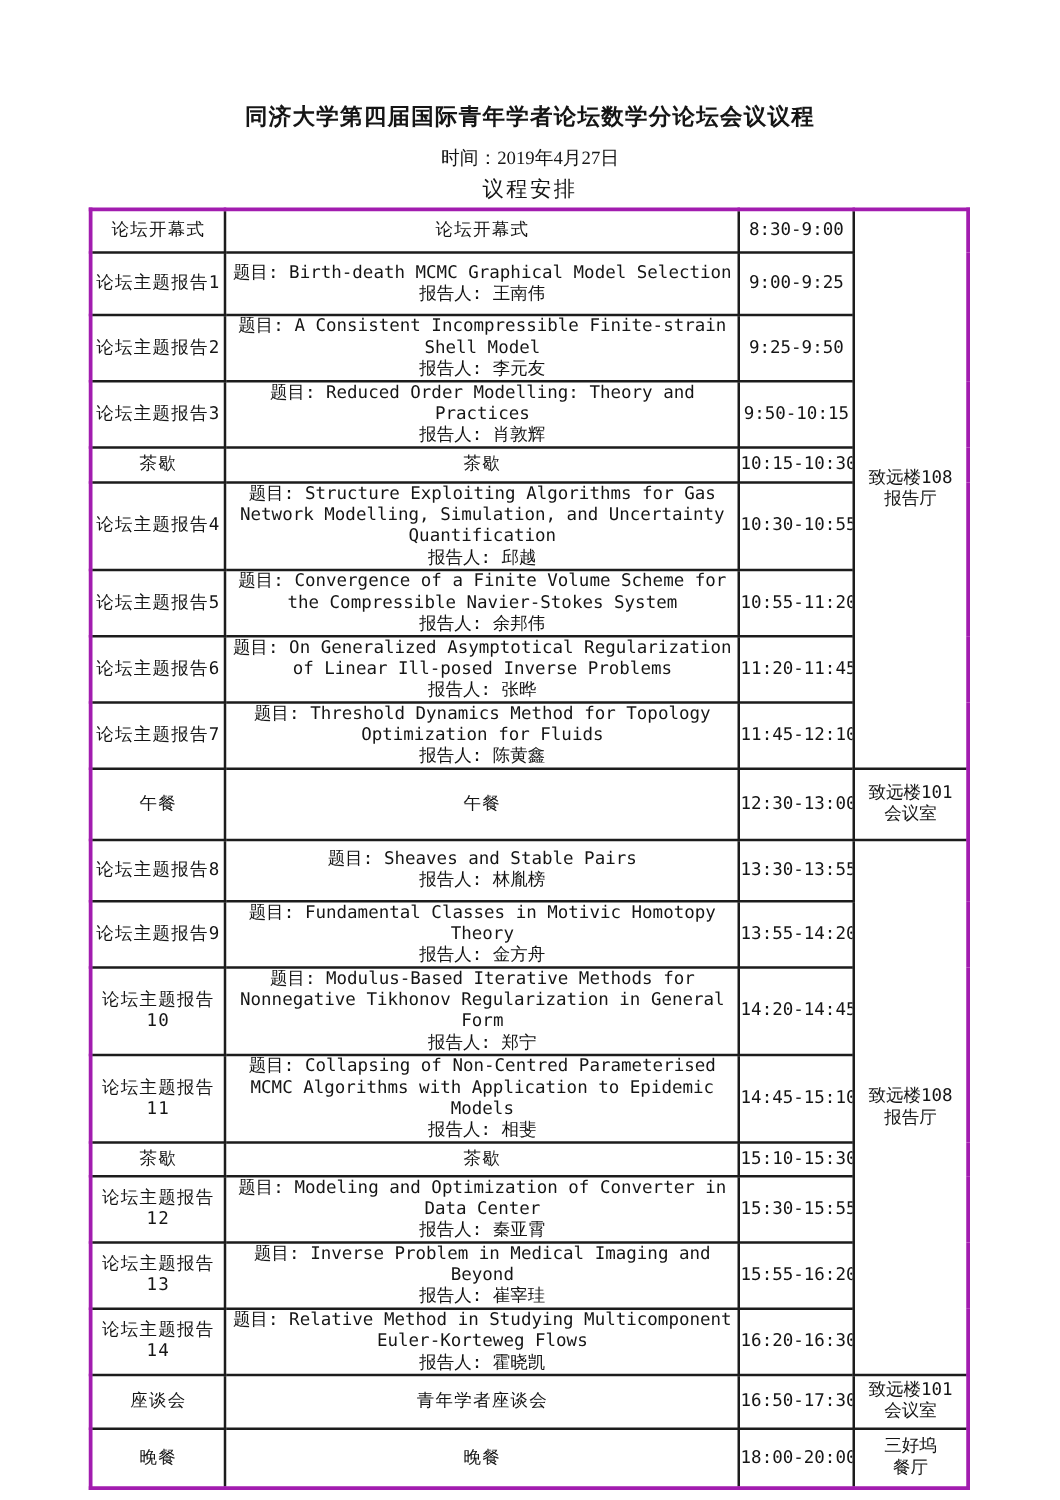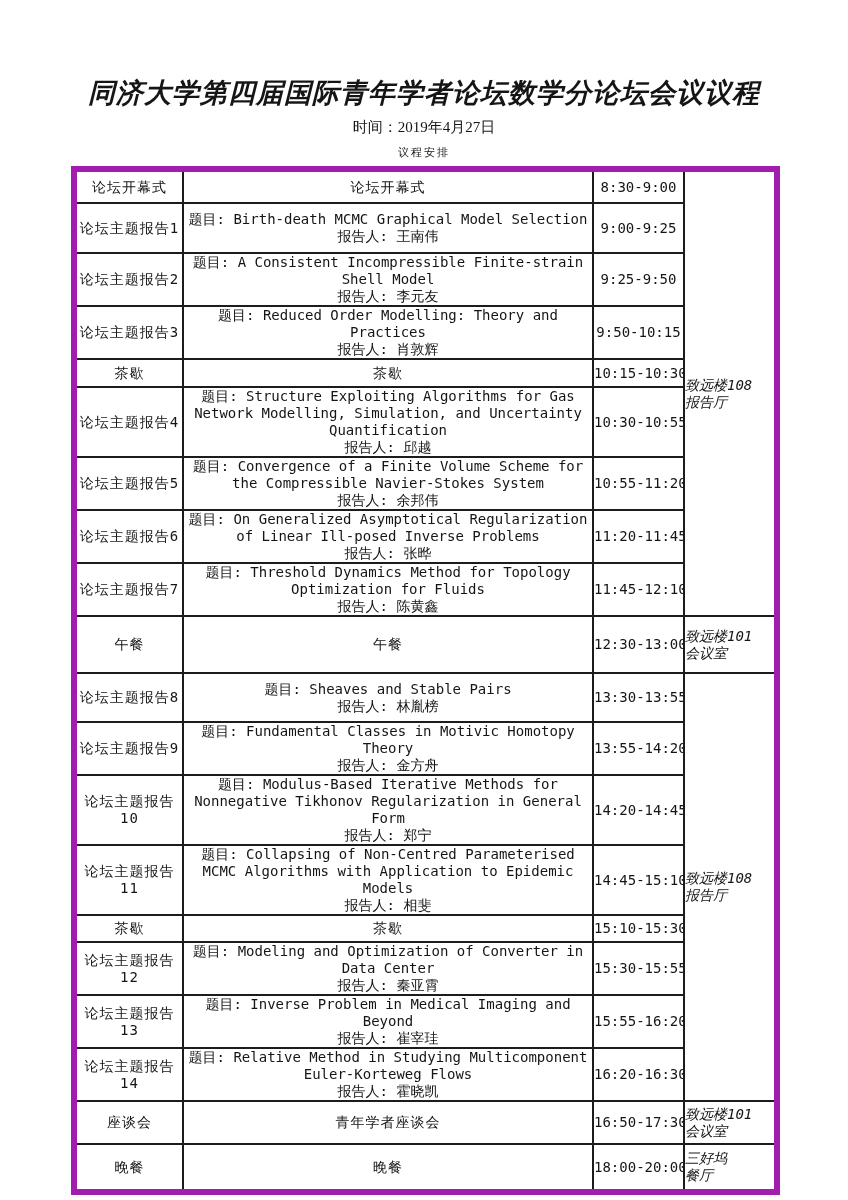--- a/index.html
+++ b/index.html
@@ -11,49 +11,48 @@
     width: 848px;
     height: 1200px;
     position: relative;
     font-family: "DejaVu Sans Mono", monospace;
     color: #151515;
     overflow: hidden;
   }
   .doc-title {
     font-family: "Liberation Serif", serif;
     font-weight: bold;
-    font-size: 27px;
+    font-size: 18px;
     letter-spacing: 1px;
     text-align: center;
     margin: 0;
     padding-top: 76px;
     line-height: 34px;
-    font-style: italic;
   }
   .doc-date {
     font-family: "Liberation Serif", serif;
     font-size: 15px;
     text-align: center;
     margin-top: 7px;
     line-height: 20px;
   }
   .doc-subheading {
     font-family: "Liberation Serif", serif;
-    font-size: 11px;
+    font-size: 17px;
     letter-spacing: 2px;
     text-align: center;
     margin-top: 5px;
     line-height: 20px;
   }
   table.agenda {
     border-collapse: collapse;
     table-layout: fixed;
     width: 705px;
     margin: 4px 0 0 71px;
-    border: 6px solid #a21caf;
+    border: 3px solid #a21caf;
   }
   table.agenda td {
     border: 2px solid #1c1c1c;
     vertical-align: middle;
     font-size: 14px;
     line-height: 17px;
     padding: 0;
     overflow: hidden;
   }
   td.col-session {
@@ -72,23 +71,23 @@
     text-align: center;
     letter-spacing: 1px;
   }
   td.col-time {
     width: 89px;
     text-align: center;
     white-space: nowrap;
   }
   td.col-location {
     width: 89px;
+    text-align: center;
     white-space: pre-line;
     line-height: 20px;
-    font-style: italic;
   }
 </style>
 </head>
 <body>
 
 <h1 class="doc-title">同济大学第四届国际青年学者论坛数学分论坛会议议程</h1>
 <div class="doc-date">时间：2019年4月27日</div>
 <div class="doc-subheading">议程安排</div>
 
 <table class="agenda">

